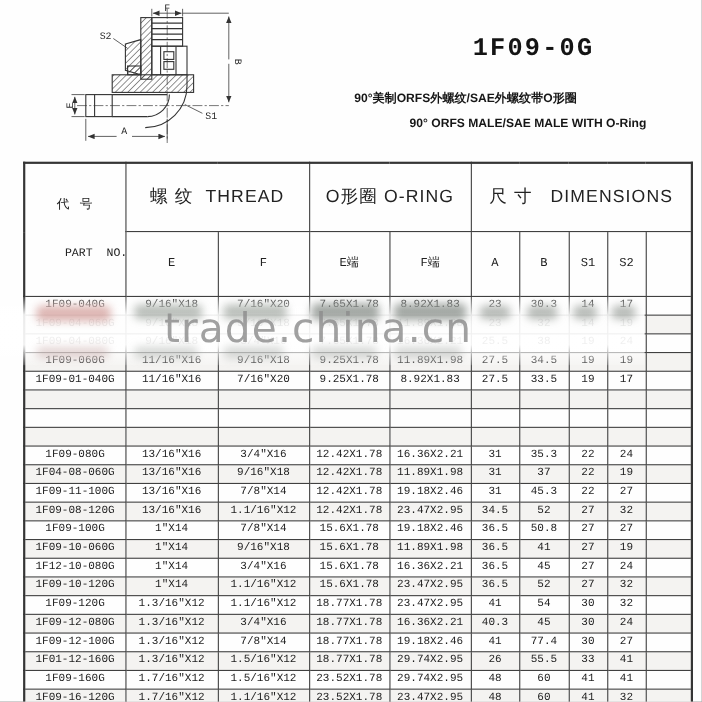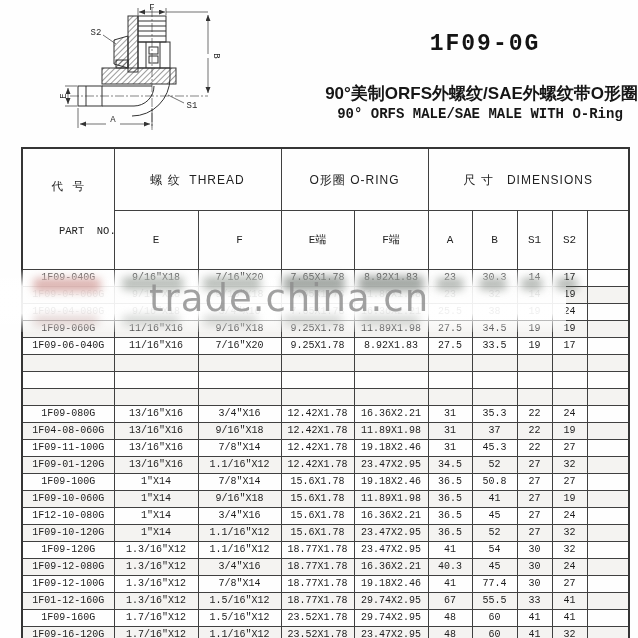--- a/index.html
+++ b/index.html
@@ -3,49 +3,49 @@
 <meta charset="utf-8">
 <style>
   html,body{margin:0;padding:0;background:#888;}
   .page{position:relative;width:638px;height:638px;background:#fefefe;overflow:hidden;
         font-family:"Liberation Sans","DejaVu Sans",sans-serif;color:#1d1d1d;}
 
   
   .doc-title{position:absolute;top:31px;left:330px;width:310px;text-align:center;
              font-family:"Liberation Mono","DejaVu Sans Mono",monospace;
              font-size:23px;font-weight:bold;letter-spacing:2px;color:#141414;}
-  .sub-cn{position:absolute;top:82px;left:322px;width:316px;text-align:right;
-          font-size:17px;font-weight:bold;color:#161616;white-space:nowrap;}
+  .sub-cn{position:absolute;top:82px;left:322px;width:316px;text-align:left;
+          font-size:11px;font-weight:bold;color:#161616;white-space:nowrap;}
   .sub-en{position:absolute;top:106px;left:322px;width:316px;text-align:center;
-          font-family:Liberation Mono, monospace;
-          font-size:14px;font-weight:bold;color:#161616;white-space:nowrap;}
+          font-family:Liberation Sans, sans-serif;
+          font-size:11px;font-weight:bold;color:#161616;white-space:nowrap;}
 
   
   .drawing{position:absolute;left:56px;top:2px;width:212px;height:142px;}
   .drawing text{font-family:"Liberation Mono","DejaVu Sans Mono",monospace;font-size:9px;fill:#2a2a2a;}
 
   
   table.spec{position:absolute;left:21px;top:147px;border-collapse:collapse;table-layout:fixed;
              width:607px;border:2px solid #353535;border-bottom:none;}
   table.spec th,table.spec td{border:1px solid #404040;padding:0;text-align:center;
              overflow:hidden;white-space:pre;}
   table.spec thead th{font-weight:normal;color:#222;}
-  .grp{height:20px;font-size:12px;line-height:20px;letter-spacing:1px;}
+  .grp{height:20px;font-size:16px;line-height:20px;letter-spacing:1px;}
   .sub{height:19px;font-size:11px;line-height:19px;
        font-family:"Liberation Mono","DejaVu Sans Mono",monospace;}
   th.partno-head{font-size:11.5px;line-height:15px;letter-spacing:1px;}
   th.partno-head .l2{font-family:"Liberation Mono","DejaVu Sans Mono",monospace;font-size:10.5px;letter-spacing:0;margin-left:36px;}
   table.spec tbody td{height:16px;line-height:16px;font-size:10px;
        font-family:"Liberation Mono","DejaVu Sans Mono",monospace;color:#1d1d1d;}
   table.spec tbody tr:nth-child(even){background:#f4f3f1;}
   td.red-part{color:#b5524b;}
   td.black-part{color:#1d1d1d;}
 
   
-  .wm-band{position:absolute;left:0;top:270px;width:566px;height:62px;z-index:6;pointer-events:none;}
+  .wm-band{position:absolute;left:0;top:270px;width:566px;height:62px;z-index:6;pointer-events:none;padding-left:20px;}
   .wm-bg{position:absolute;left:0;top:0;right:0;bottom:0;
          background:linear-gradient(180deg,rgba(255,255,255,0.10) 0%,rgba(255,255,255,0.90) 26%,
                     rgba(255,255,255,0.93) 70%,rgba(255,255,255,0.15) 100%);}
   .smudge{position:absolute;border-radius:5px;filter:blur(4px);}
   .wm-text{position:absolute;left:149px;top:7px;
            font-family:"DejaVu Sans","Liberation Sans",sans-serif;
            font-size:37px;font-weight:400;color:#8d8d8d;opacity:.82;letter-spacing:1px;}
 </style>
 </head>
 <body>
@@ -210,21 +210,21 @@
           <td>9/16″X18</td>
           <td>9.25X1.78</td>
           <td>11.89X1.98</td>
           <td>27.5</td>
           <td>34.5</td>
           <td>19</td>
           <td>19</td>
           <td></td>
         </tr>
         <tr>
-          <td class="red-part">1F09-06-040G</td>
+          <td class="red-part">1F09-01-040G</td>
           <td>11/16″X16</td>
           <td>7/16″X20</td>
           <td>9.25X1.78</td>
           <td>8.92X1.83</td>
           <td>27.5</td>
           <td>33.5</td>
           <td>19</td>
           <td>17</td>
           <td></td>
         </tr>
@@ -294,21 +294,21 @@
           <td>7/8″X14</td>
           <td>12.42X1.78</td>
           <td>19.18X2.46</td>
           <td>31</td>
           <td>45.3</td>
           <td>22</td>
           <td>27</td>
           <td></td>
         </tr>
         <tr>
-          <td class="red-part">1F09-01-120G</td>
+          <td class="red-part">1F09-08-120G</td>
           <td>13/16″X16</td>
           <td>1.1/16″X12</td>
           <td>12.42X1.78</td>
           <td>23.47X2.95</td>
           <td>34.5</td>
           <td>52</td>
           <td>27</td>
           <td>32</td>
           <td></td>
         </tr>
@@ -395,21 +395,21 @@
           <td>30</td>
           <td>27</td>
           <td></td>
         </tr>
         <tr>
           <td class="red-part">1F01-12-160G</td>
           <td>1.3/16″X12</td>
           <td>1.5/16″X12</td>
           <td>18.77X1.78</td>
           <td>29.74X2.95</td>
-          <td>67</td>
+          <td>26</td>
           <td>55.5</td>
           <td>33</td>
           <td>41</td>
           <td></td>
         </tr>
         <tr>
           <td class="red-part">1F09-160G</td>
           <td>1.7/16″X12</td>
           <td>1.5/16″X12</td>
           <td>23.52X1.78</td>

